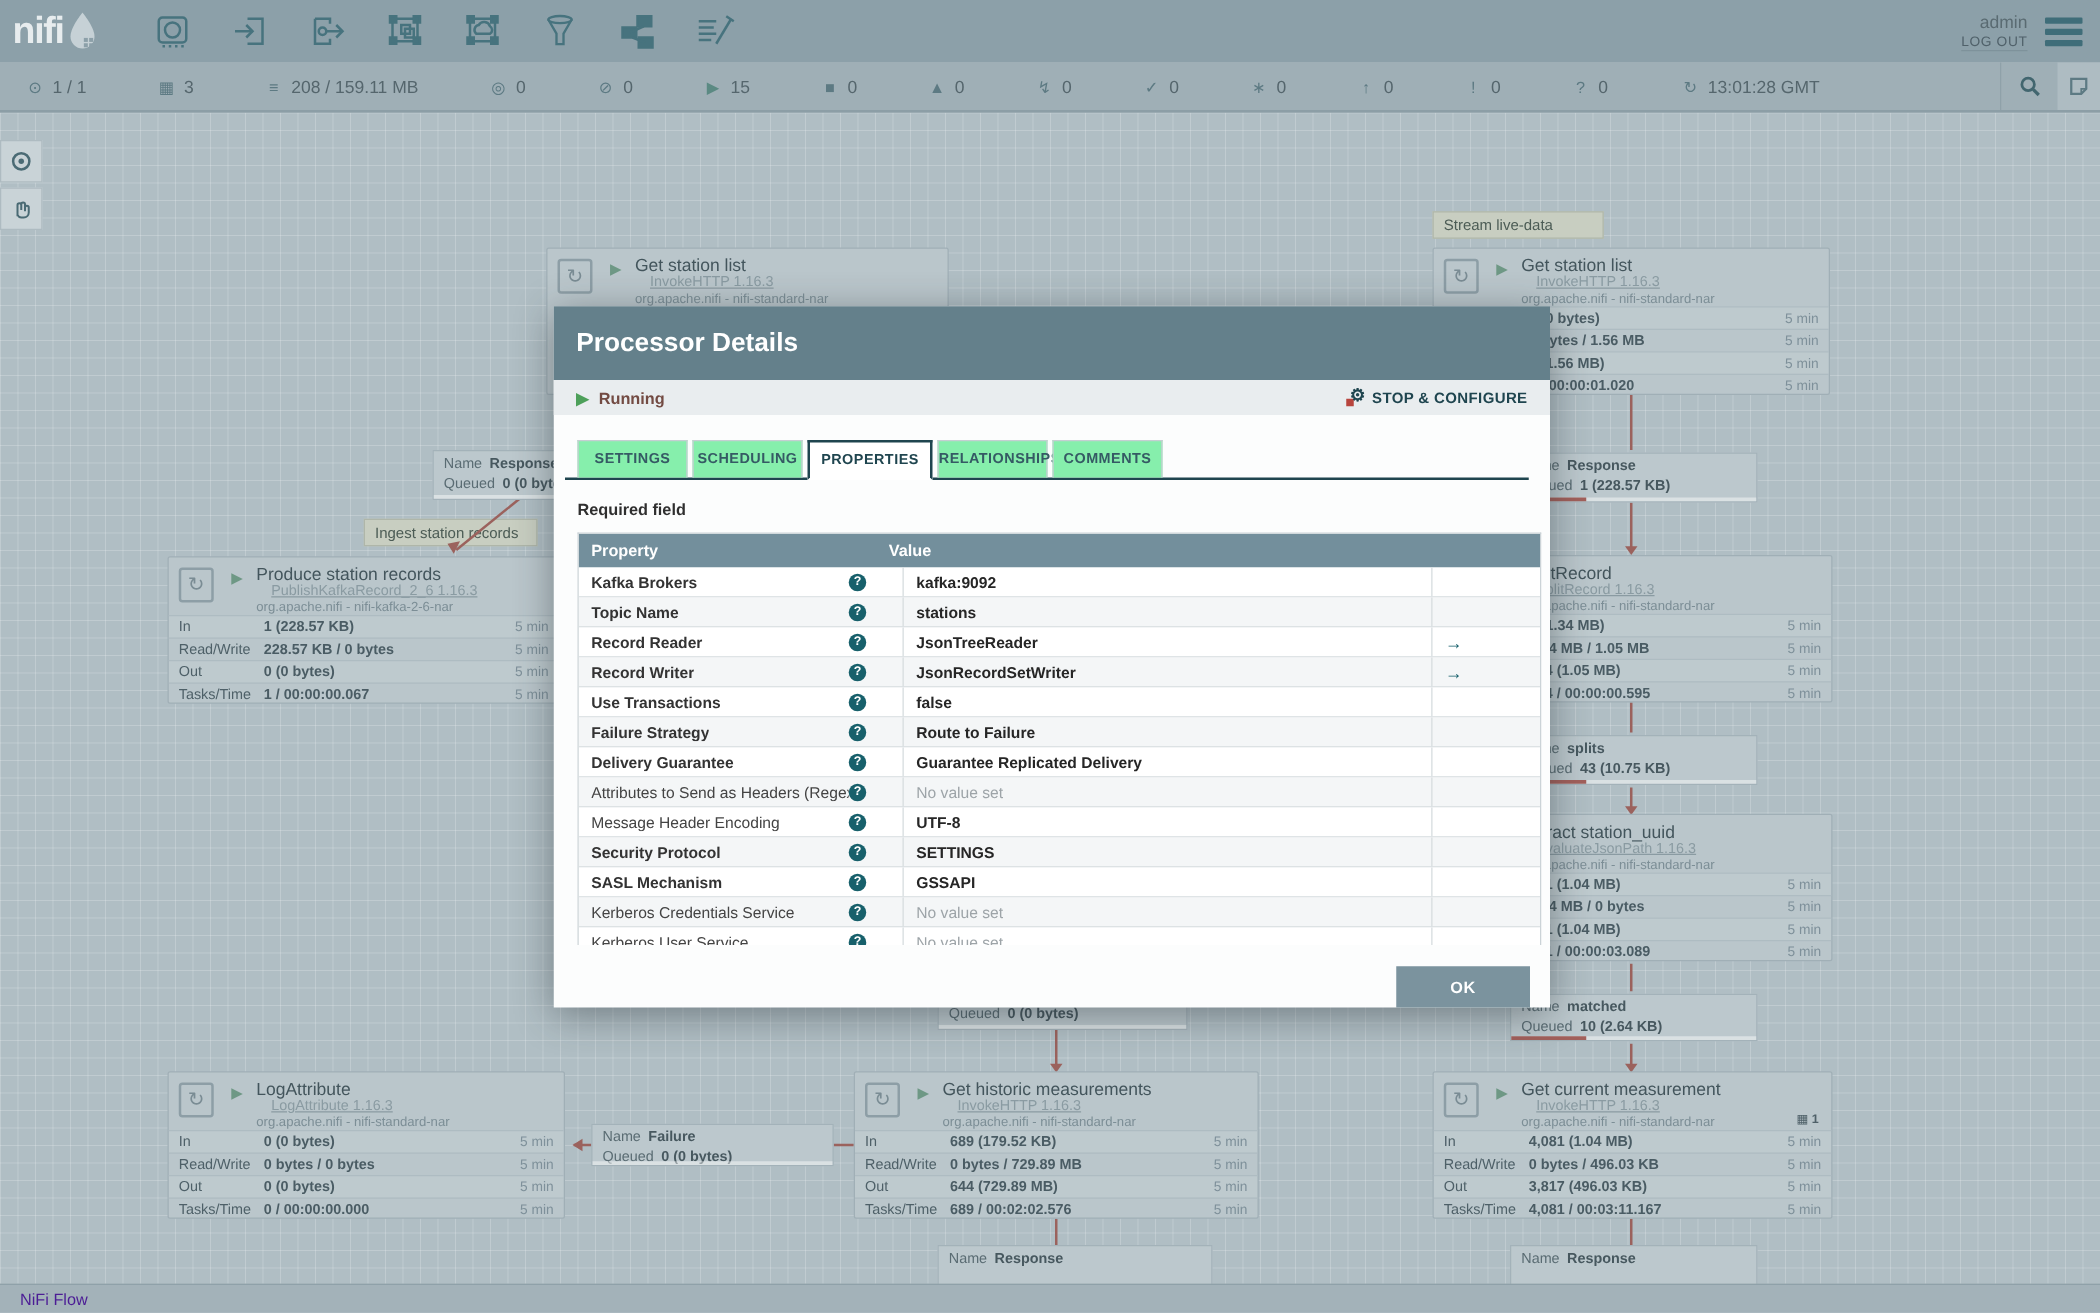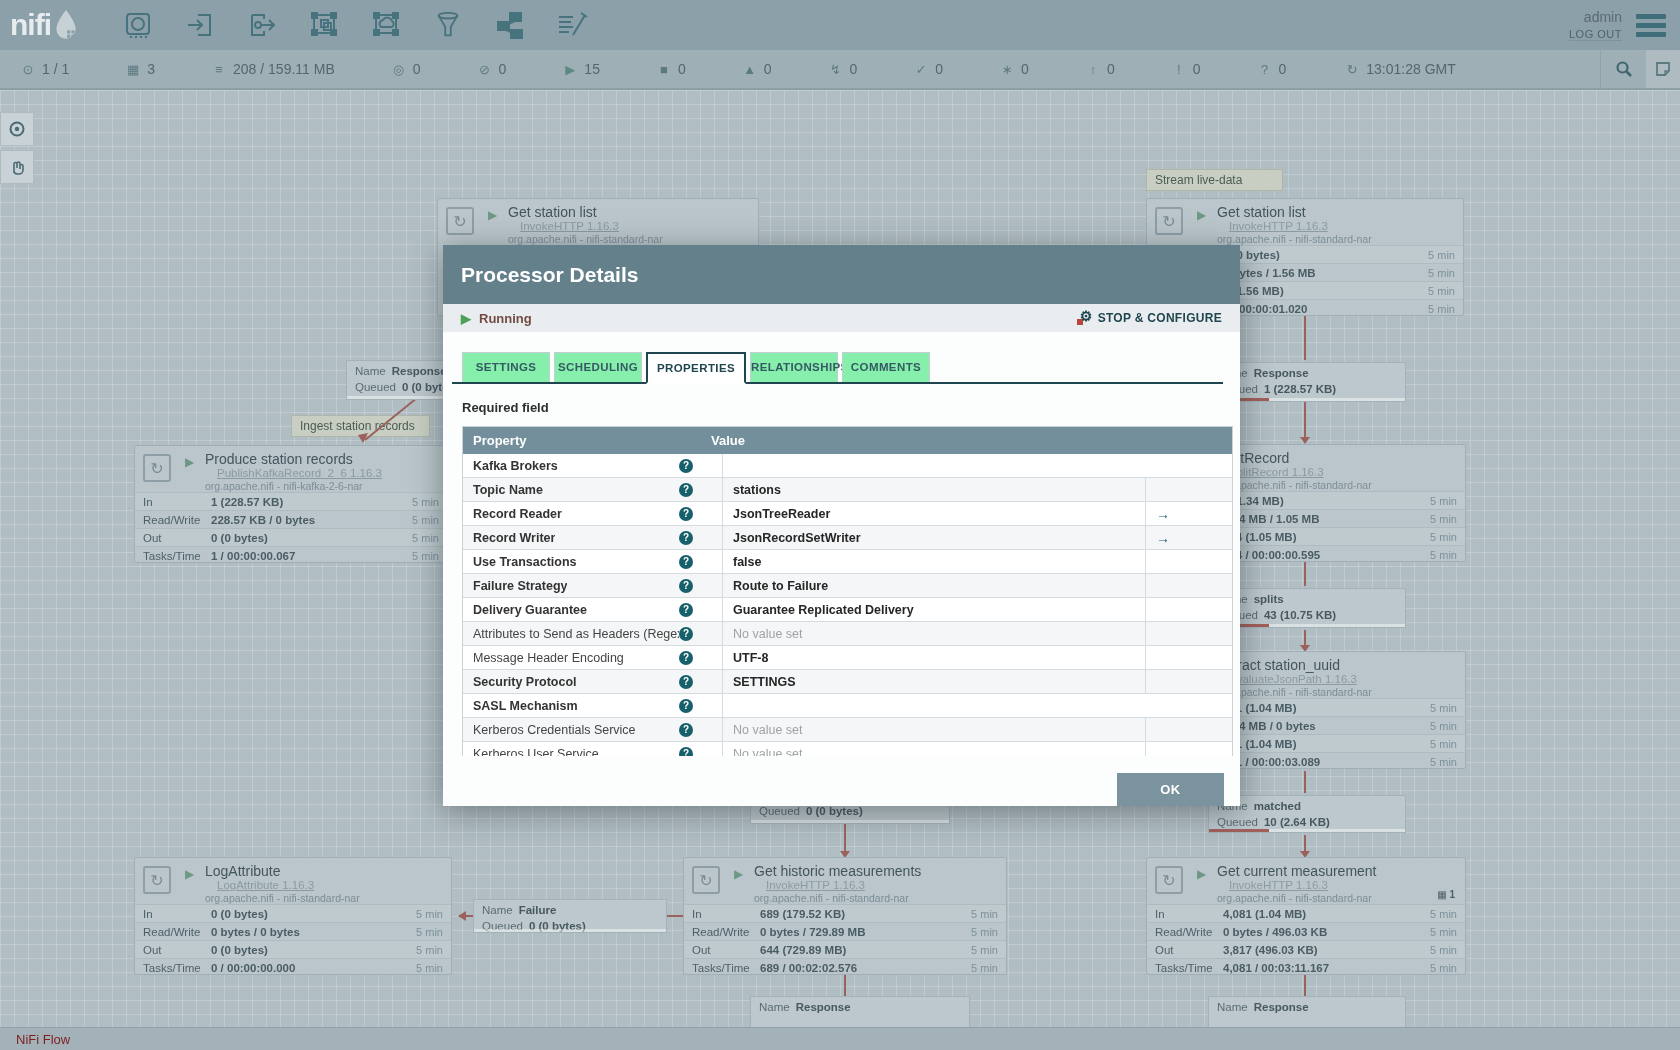--- a/index.html
+++ b/index.html
@@ -75,21 +75,21 @@
   .qbar-fill { position:absolute; left:0; bottom:0; height:3px; width:60px; background:#A2605B; }
 
   .side-btn { position:absolute; left:0; width:34px; height:34px; z-index:5;
     background:#C9D3D7; border:1px solid #AEBBC1; display:flex; align-items:center;
     justify-content:center; color:#4A6A74; cursor:pointer; }
 
   
   .bottom-bar { position:absolute; left:0; top:1027px; width:1680px; height:23px;
     background:#A3B2B9; border-top:1px solid #8FA1A9; z-index:50;
     display:flex; align-items:center; }
-  .breadcrumb { margin-left:16px; font-size:13px; color:#7f1d1d; }
+  .breadcrumb { margin-left:16px; font-size:13px; color:#4c1d95; }
 
   
   .dialog { position:absolute; left:443px; top:245px; width:797px; height:561px;
     background:#FCFDFD; z-index:100; box-shadow:0 6px 30px rgba(30,40,45,.45); }
   .dlg-header { height:59px; background:#64808B; color:#fff; display:flex; align-items:center;
     padding-left:18px; font-family:Liberation Sans, sans-serif; font-weight:bold; font-size:21px; }
   .dlg-status { height:28px; background:#E9EDEF; display:flex; align-items:center; padding:0 18px; }
   .dlg-state { display:flex; align-items:center; gap:8px; font-size:13px; font-weight:bold; color:#734B43; }
   .dlg-state .tri { color:#4DA05A; font-size:13px; }
   .dlg-action { margin-left:auto; display:flex; align-items:center; gap:5px;
@@ -663,20 +663,23 @@
       <div class="phead">
         <div class="c1">Property</div>
         <div class="c2">Value</div>
       </div>
       <div>
           <div class="prop-row required">
             <div class="cell prop">
               <span class="pname">Kafka Brokers</span>
               <span class="help">?</span>
             </div>
+            <div class="cell val">
+              <span>kafka:9092</span>
+            </div>
             <div class="cell extra"></div>
           </div>
           <div class="prop-row required">
             <div class="cell prop">
               <span class="pname">Topic Name</span>
               <span class="help">?</span>
             </div>
             <div class="cell val">
               <span>stations</span>
             </div>
@@ -764,20 +767,23 @@
             <div class="cell val">
               <span>SETTINGS</span>
             </div>
             <div class="cell extra"></div>
           </div>
           <div class="prop-row required">
             <div class="cell prop">
               <span class="pname">SASL Mechanism</span>
               <span class="help">?</span>
             </div>
+            <div class="cell val">
+              <span>GSSAPI</span>
+            </div>
             <div class="cell extra"></div>
           </div>
           <div class="prop-row empty">
             <div class="cell prop">
               <span class="pname">Kerberos Credentials Service</span>
               <span class="help">?</span>
             </div>
             <div class="cell val">
               <span>No value set</span>
             </div>

